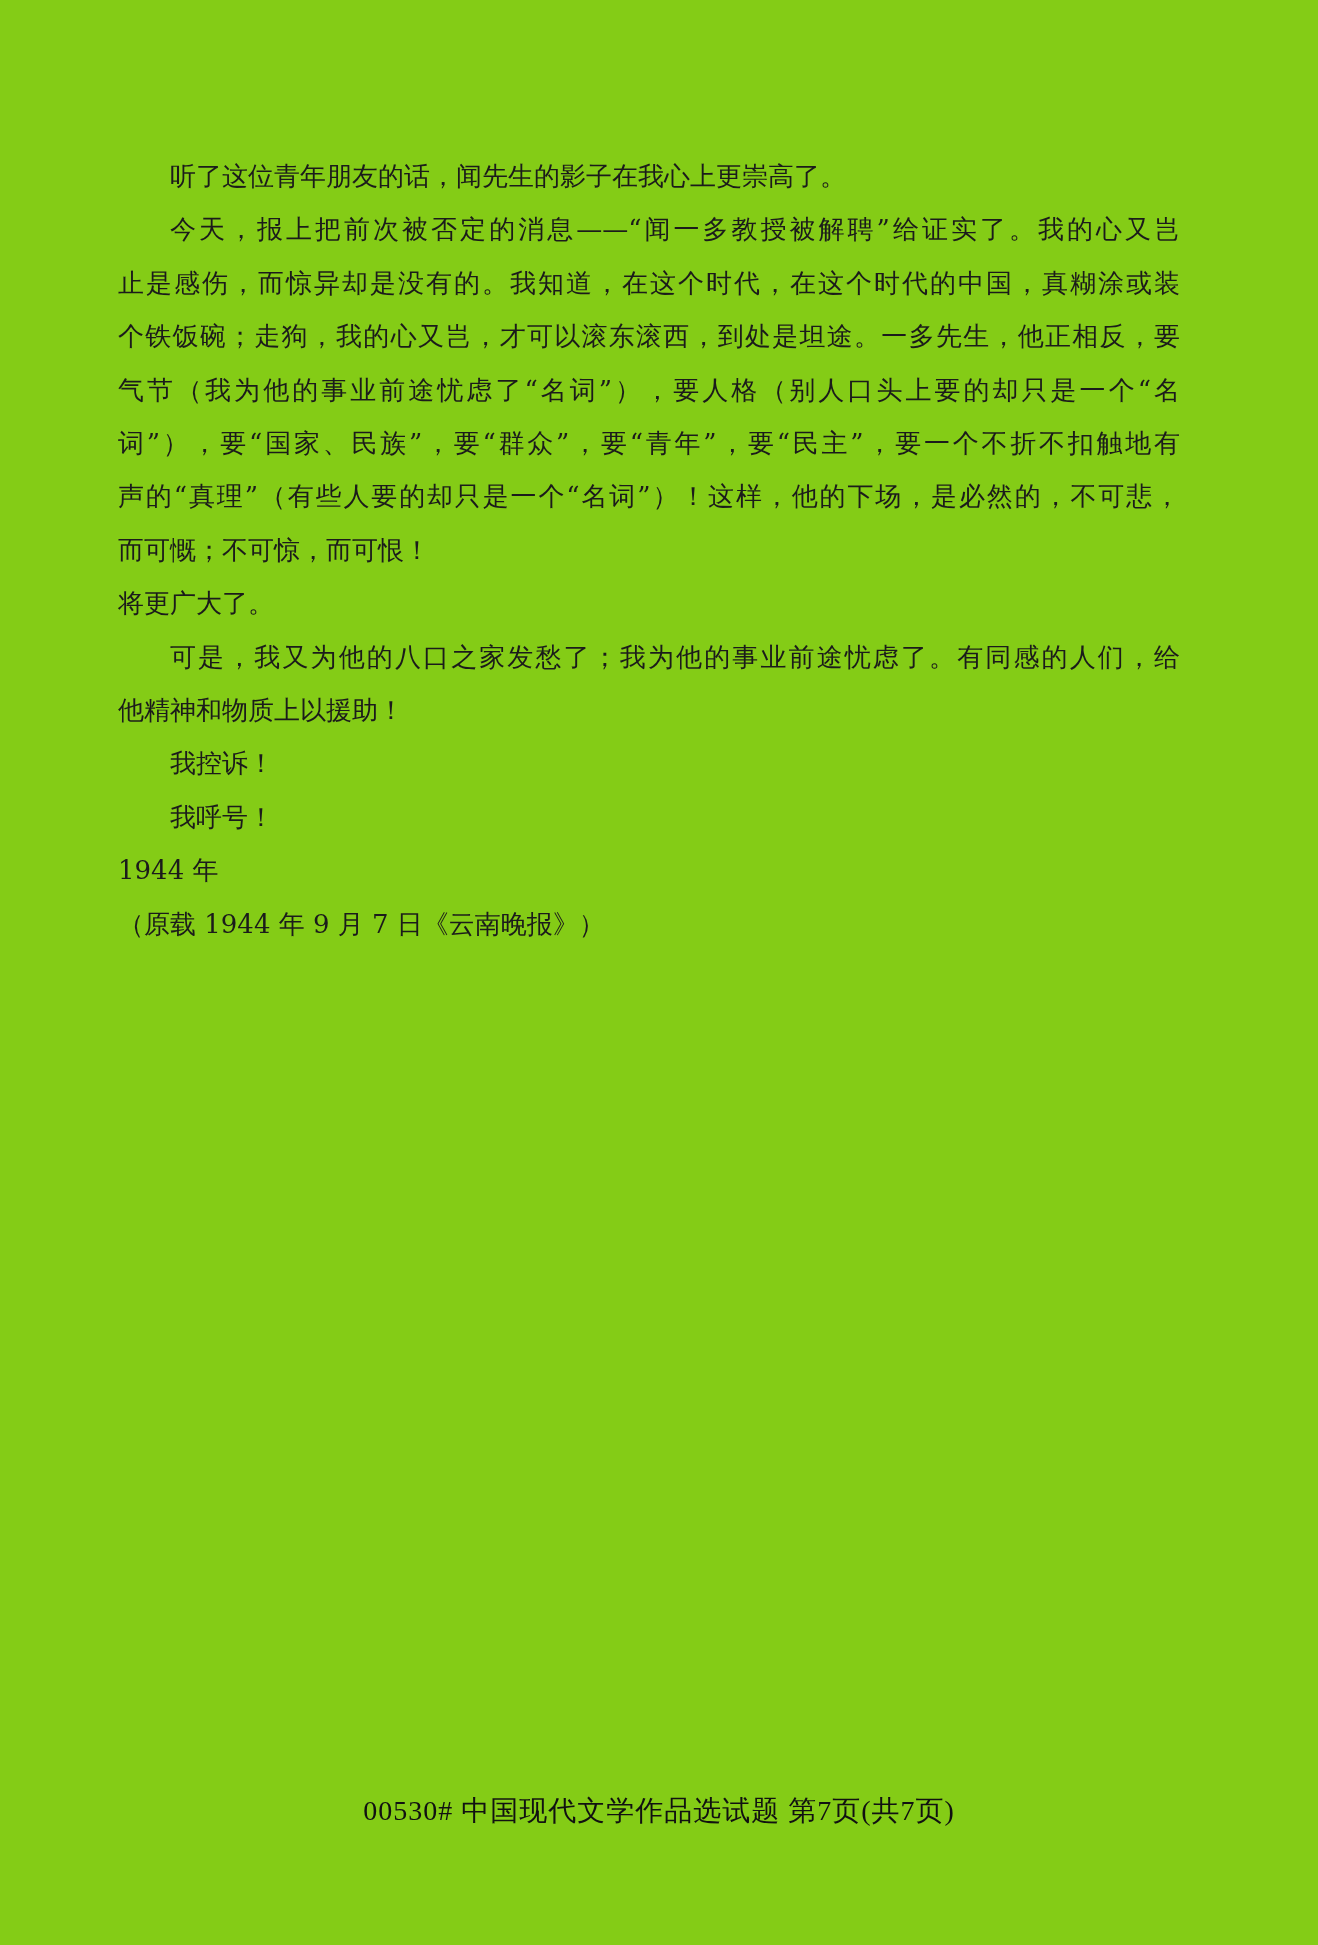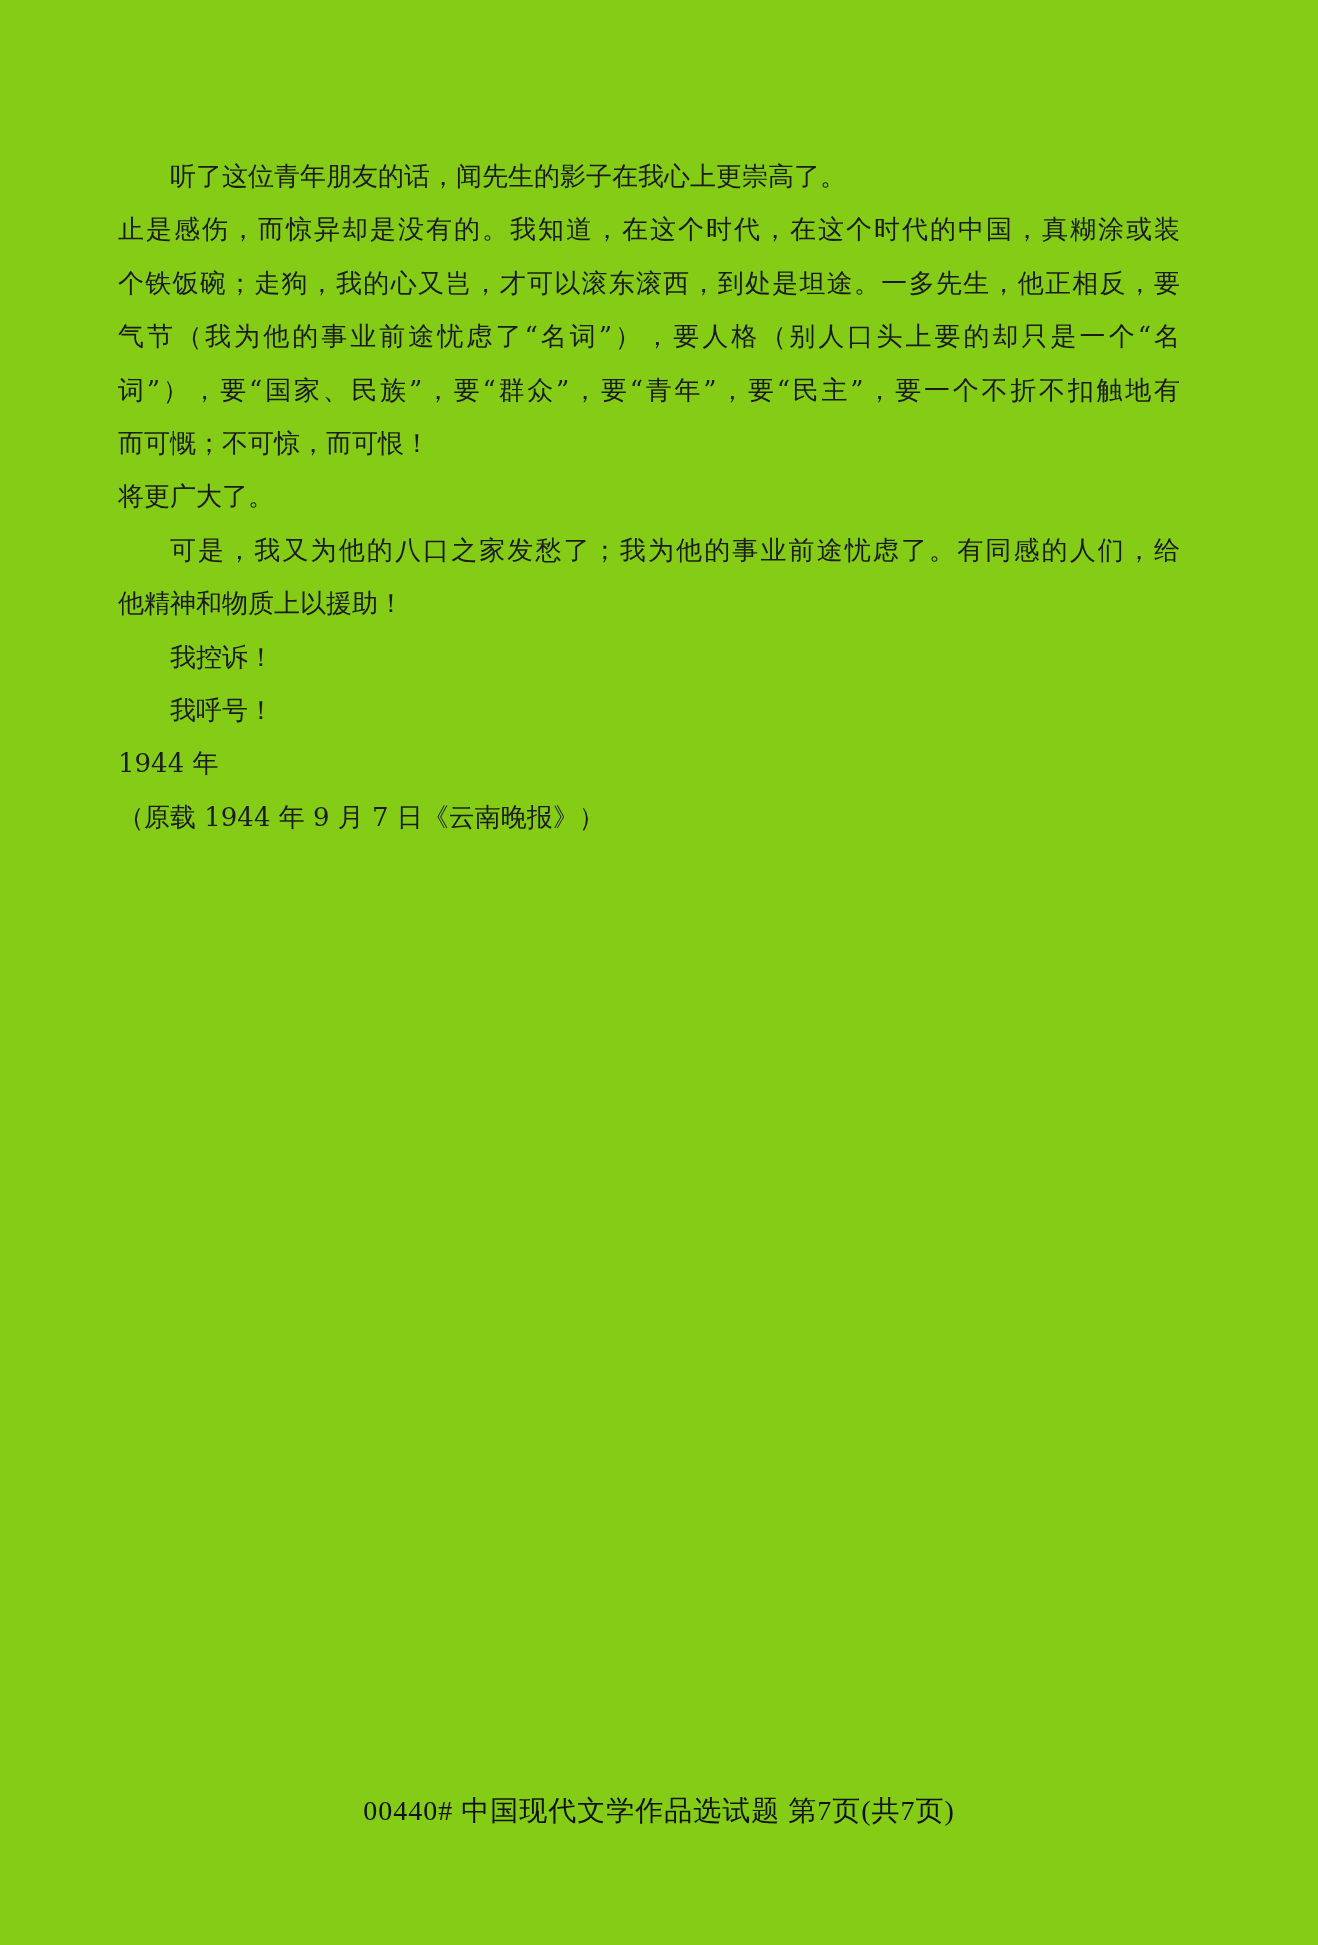--- a/index.html
+++ b/index.html
@@ -53,28 +53,30 @@
     color: #111111;
     font-family: "Liberation Serif", serif;
   }
 </style>
 </head>
 <body>
 
 <div class="page">
   <div class="text-block">
     <div class="ln indent">听了这位青年朋友的话，闻先生的影子在我心上更崇高了。</div>
+    <div class="ln indent fill">今天，报上把前次被否定的消息——“闻一多教授被解聘”给证实了。我的心又岂</div>
     <div class="ln fill">止是感伤，而惊异却是没有的。我知道，在这个时代，在这个时代的中国，真糊涂或装</div>
     <div class="ln fill">个铁饭碗；走狗，我的心又岂，才可以滚东滚西，到处是坦途。一多先生，他正相反，要</div>
     <div class="ln fill">气节（我为他的事业前途忧虑了“名词”），要人格（别人口头上要的却只是一个“名</div>
     <div class="ln fill">词”），要“国家、民族”，要“群众”，要“青年”，要“民主”，要一个不折不扣触地有</div>
+    <div class="ln fill">声的“真理”（有些人要的却只是一个“名词”）！这样，他的下场，是必然的，不可悲，</div>
     <div class="ln">而可慨；不可惊，而可恨！</div>
     <div class="ln">将更广大了。</div>
     <div class="ln indent fill">可是，我又为他的八口之家发愁了；我为他的事业前途忧虑了。有同感的人们，给</div>
     <div class="ln">他精神和物质上以援助！</div>
     <div class="ln indent">我控诉！</div>
     <div class="ln indent">我呼号！</div>
     <div class="ln right r-offset">1944 年</div>
     <div class="ln right">（原载 1944 年 9 月 7 日《云南晚报》）</div>
   </div>
 
-  <div class="footer">00440# 中国现代文学作品选试题 第7页(共7页)</div>
+  <div class="footer">00530# 中国现代文学作品选试题 第7页(共7页)</div>
 </div>
 
 </body></html>

